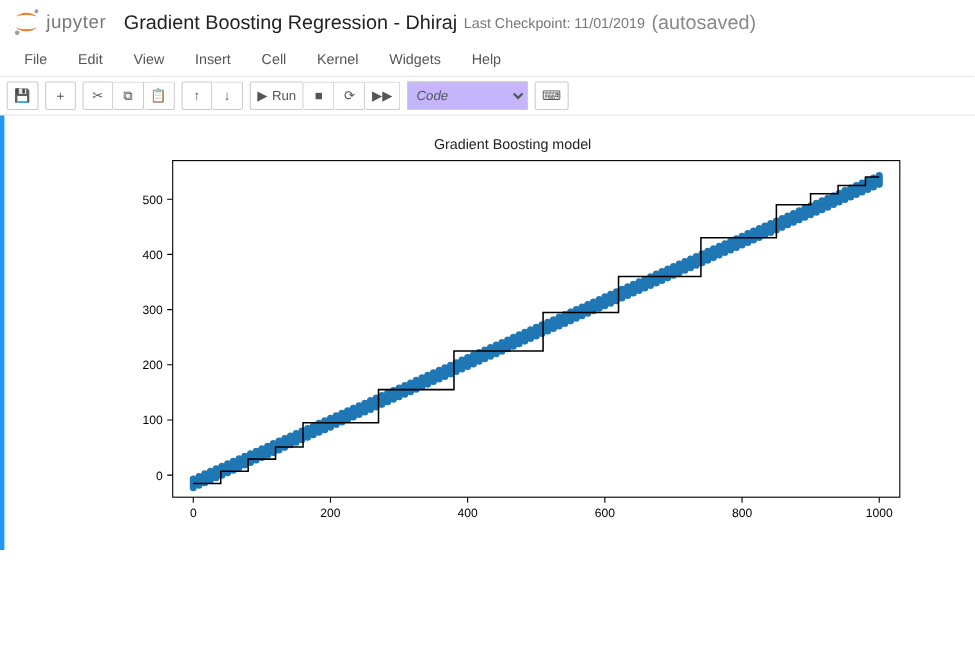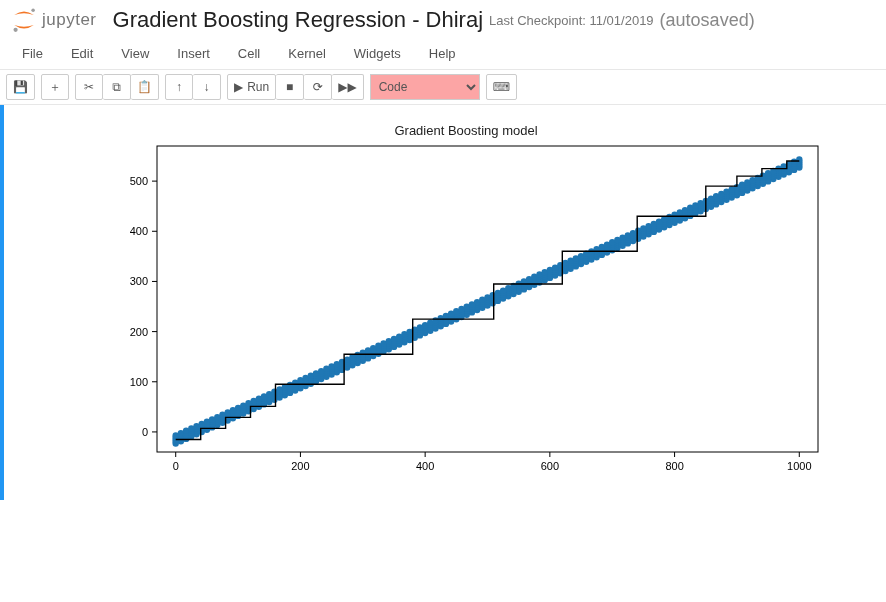--- a/index.html
+++ b/index.html
@@ -23,21 +23,21 @@
   }
   .logo svg { width: 28px; height: 28px; }
   .logo-text {
     font-family: "Helvetica Neue", Helvetica, Arial, sans-serif;
     font-size: 17px;
     color: #777;
     margin-left: 4px;
     letter-spacing: 0.5px;
   }
   .title {
-    font-size: 22px;
+    font-size: 18px;
     color: #222;
   }
   .checkpoint {
     font-size: 13px;
     color: #777;
     margin-left: 6px;
   }
   .autosaved {
     font-size: 18px;
     color: #888;
@@ -76,26 +76,27 @@
   }
   .tb-group {
     display: inline-flex;
     margin-right: 6px;
   }
   .tb-group .tb-btn + .tb-btn { border-left: none; }
   .run-btn span.lbl { margin-left: 4px; }
   select.celltype {
     height: 26px;
     border: 1px solid #ccc;
-    background: #fca5a5;
+    background: #c4b5fd;
     font-size: 12px;
     color: #555;
     padding: 0 4px;
     width: 110px;
     margin-right: 6px;
+    font-style: italic;
   }
   .notebook {
     border-left: 4px solid #2196F3;
     padding: 8px 0 20px 0;
   }
   .cell {
     display: flex;
     padding: 0 8px;
   }
   .prompt {

